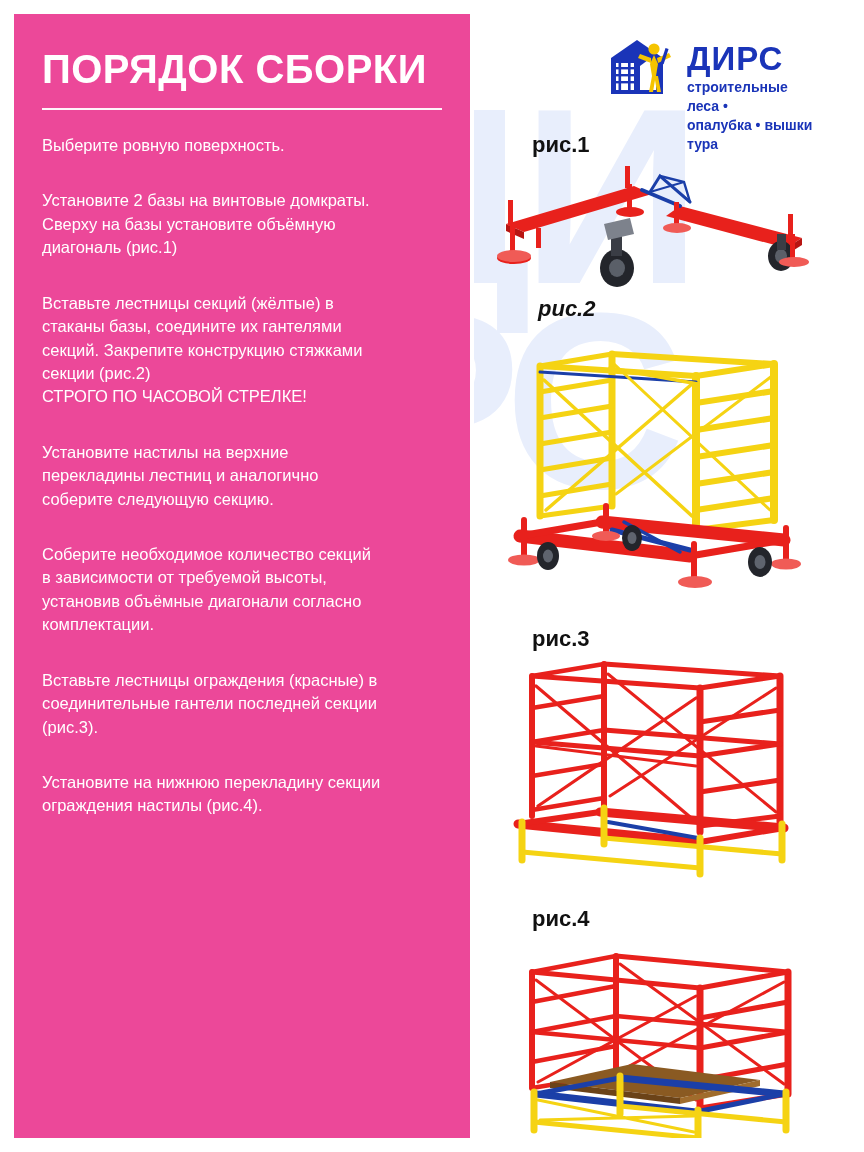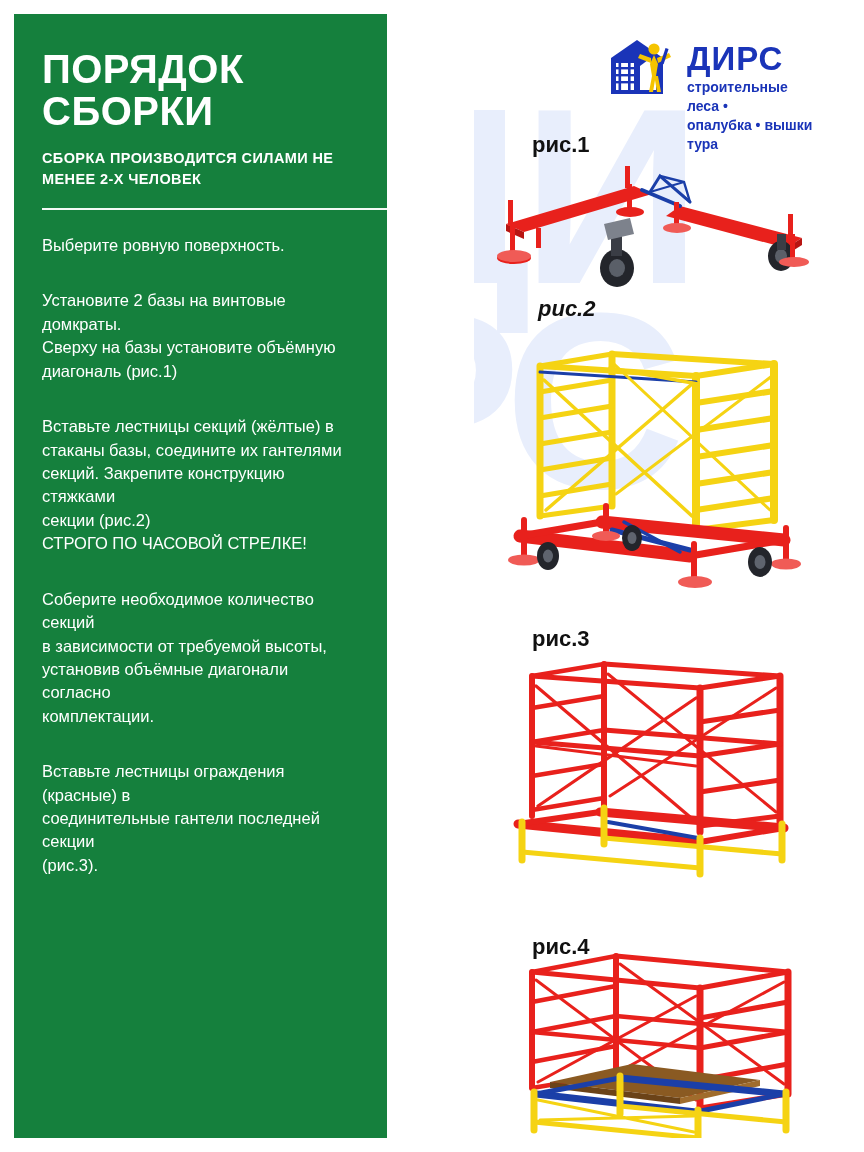--- a/index.html
+++ b/index.html
@@ -12,22 +12,22 @@
   #page {
     position: relative;
     width: 864px; height: 1152px;
     background: #ffffff;
   }
 
   
   #left-panel {
     position: absolute;
     left: 14px; top: 14px;
-    width: 373px; height: 1124px;
-    background: #15803d;
+    width: 456px; height: 1124px;
+    background: #ec4899;
     color: #ffffff;
     padding: 34px 28px 20px 28px;
   }
   #poster-title {
     font-size: 40px;
     font-weight: bold;
     letter-spacing: 0.5px;
     line-height: 1.05;
     color: #ffffff;
   }
@@ -109,49 +109,53 @@
   .fig-art { display: block; }
 
   #fig1 { left: 10px; top: 118px; width: 366px; height: 170px; }
   #fig2 { left: 10px; top: 282px; width: 366px; height: 300px; }
   #fig3 { left: 10px; top: 604px; width: 366px; height: 270px; }
   #fig4 { left: 10px; top: 892px; width: 366px; height: 250px; }
 
   .cap1 { position: absolute; left: 48px; top: 0; }
   .cap2 { position: absolute; left: 54px; top: 0; font-style: italic; }
   .cap3 { position: absolute; left: 48px; top: 8px; }
-  .cap4 { position: absolute; left: 48px; top: 0; margin-top: 28px; }
+  .cap4 { position: absolute; left: 48px; top: 0; }
 </style>
 </head>
 <body>
 
 <div id="page">
 
   <div id="left-panel">
     <div id="poster-title">ПОРЯДОК СБОРКИ</div>
-    <div id="poster-subtitle">СБОРКА ПРОИЗВОДИТСЯ СИЛАМИ НЕ МЕНЕЕ 2-Х ЧЕЛОВЕК</div>
     <div id="title-rule"></div>
 
     <div id="steps">
       <div class="step">Выберите ровную поверхность.</div>
       <div class="step">Установите 2 базы на винтовые домкраты.
 Сверху на базы установите объёмную
 диагональ (рис.1)</div>
       <div class="step">Вставьте лестницы секций (жёлтые) в
 стаканы базы, соедините их гантелями
 секций. Закрепите конструкцию стяжками
 секции (рис.2)
 СТРОГО ПО ЧАСОВОЙ СТРЕЛКЕ!</div>
+      <div class="step">Установите настилы на верхние
+перекладины лестниц и аналогично
+соберите следующую секцию.</div>
       <div class="step">Соберите необходимое количество секций
 в зависимости от требуемой высоты,
 установив объёмные диагонали согласно
 комплектации.</div>
       <div class="step">Вставьте лестницы ограждения (красные) в
 соединительные гантели последней секции
 (рис.3).</div>
+      <div class="step">Установите на нижнюю перекладину секции
+ограждения настилы (рис.4).</div>
     </div>
   </div>
 
   <div id="right-panel">
 
     <div id="watermark">
       <span>ДИ</span>
       <span>РС</span>
     </div>
 

